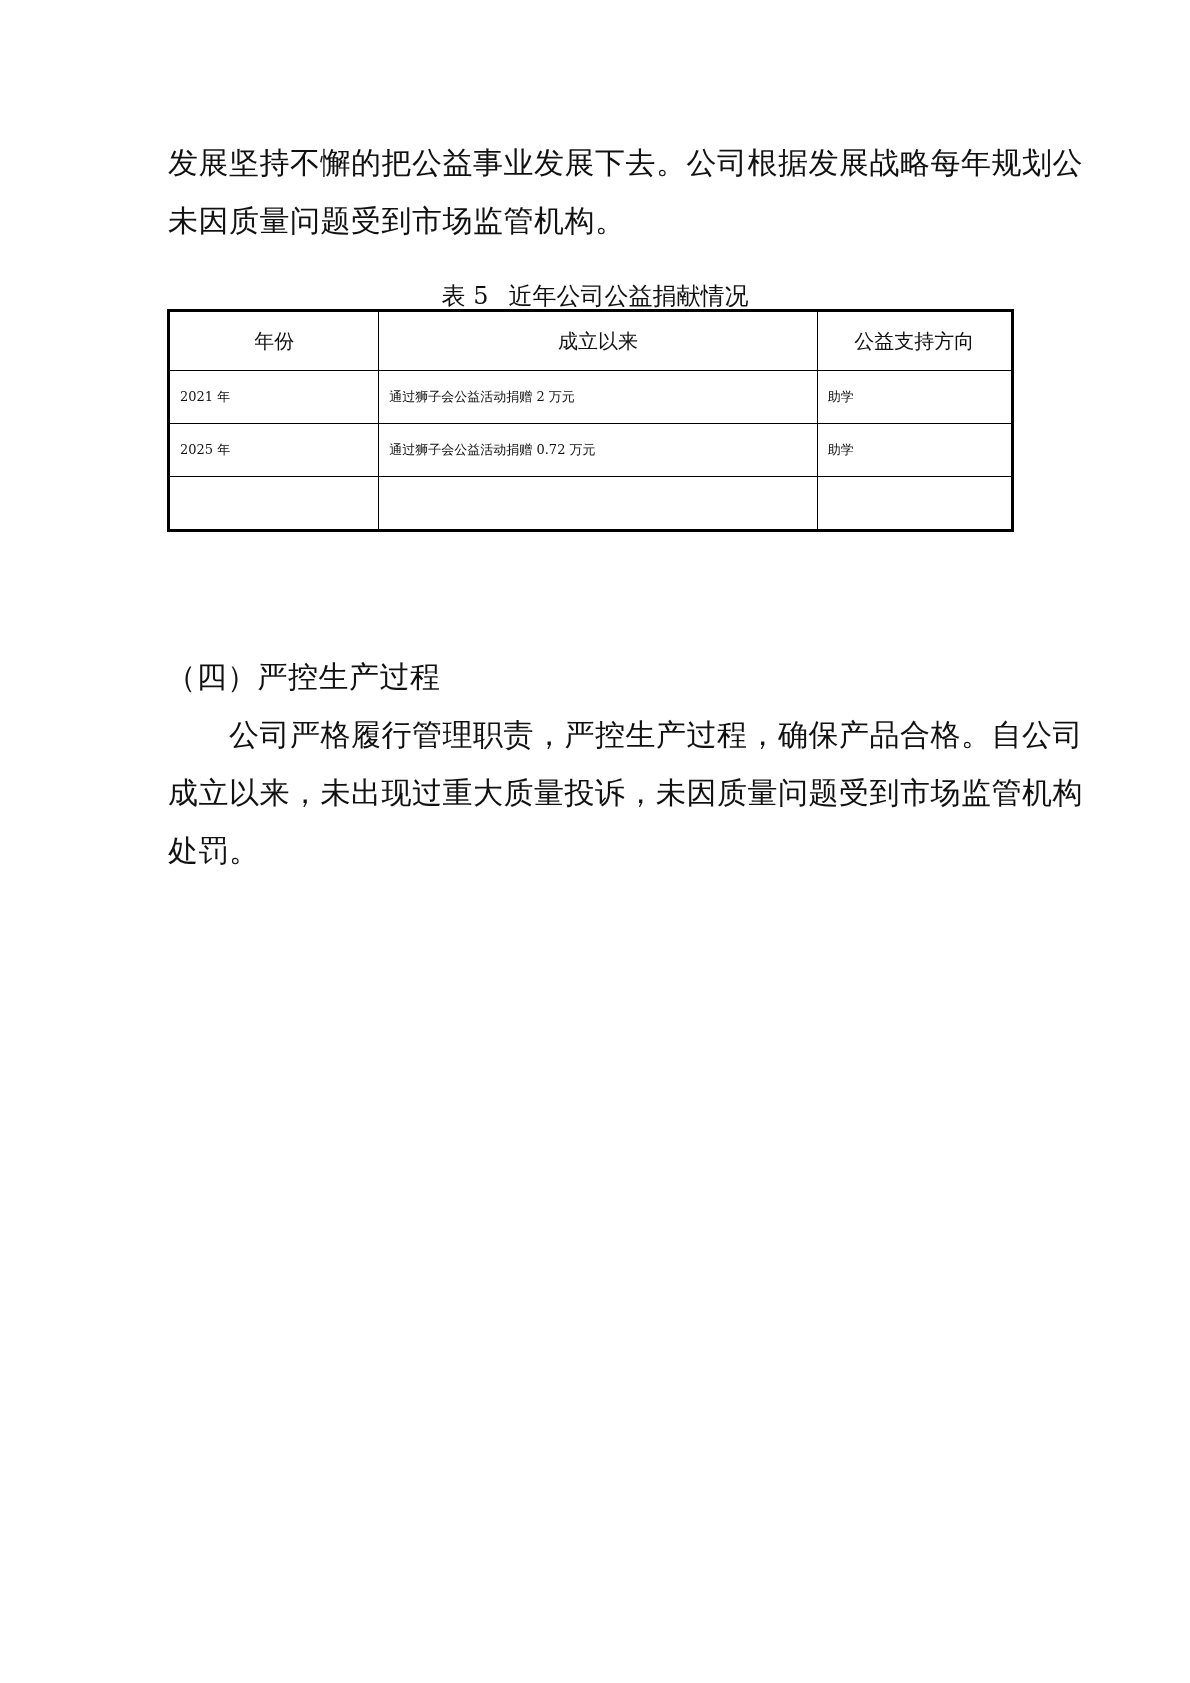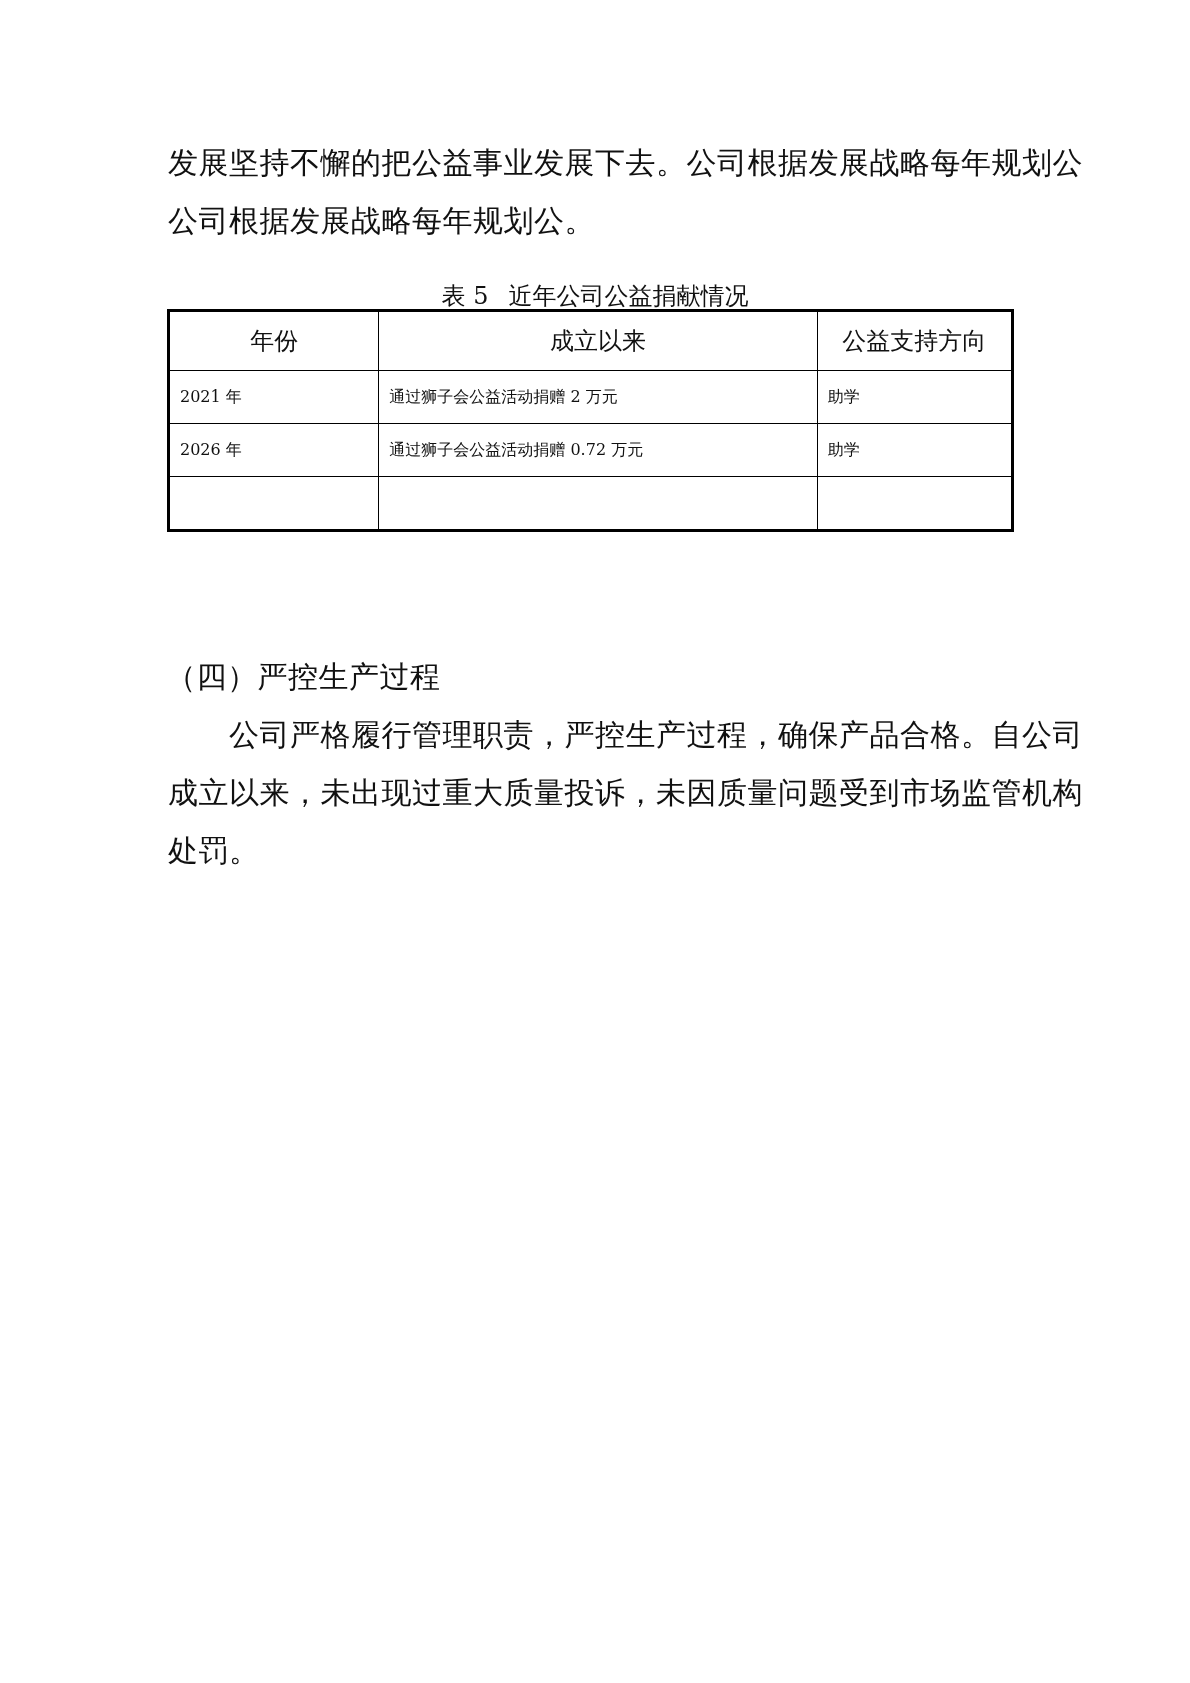--- a/index.html
+++ b/index.html
@@ -4,30 +4,30 @@
 <style>
   html, body { margin: 0; padding: 0; background: #ffffff; }
   body { width: 1190px; height: 1683px; position: relative; overflow: hidden;
          font-family: "DejaVu Serif", "Liberation Serif", serif; color: #111; }
   .line { position: absolute; left: 168px; font-size: 30px; line-height: 34px; white-space: nowrap; letter-spacing: 0.5px; }
   .caption { position: absolute; left: 0; width: 1190px; top: 280px; text-align: center; font-size: 24px; line-height: 32px; }
   .caption span { margin-left: 20px; }
   table.t { position: absolute; left: 167px; top: 309px; width: 847px; border-collapse: collapse;
             border: 3px solid #000; }
   table.t td, table.t th { border: 1.5px solid #000; padding: 0 10px; }
-  table.t th { height: 58px; font-size: 24px; font-weight: normal; text-align: center; }
-  table.t td { height: 52px; font-size: 16px; text-align: left; }
+  table.t th { height: 58px; font-size: 20px; font-weight: normal; text-align: center; }
+  table.t td { height: 52px; font-size: 13px; text-align: left; }
   col.c1 { width: 211px; } col.c2 { width: 440px; } col.c3 { width: 196px; }
 </style>
 </head>
 <body>
 
 <div>
   <div class="line" style="top:146px">发展坚持不懈的把公益事业发展下去。公司根据发展战略每年规划公</div>
-  <div class="line" style="top:204px">公司根据发展战略每年规划公。</div>
+  <div class="line" style="top:204px">未因质量问题受到市场监管机构。</div>
 </div>
 
 <div class="caption">
   <span style="margin-left:0">表 5</span><span>近年公司公益捐献情况</span>
 </div>
 
 <table class="t">
   <colgroup>
       <col class="c1">
       <col class="c2">
@@ -38,21 +38,21 @@
     <th>年份</th>
     <th>成立以来</th>
     <th>公益支持方向</th>
   </tr>
   <tr>
     <td>2021 年</td>
     <td>通过狮子会公益活动捐赠 2 万元</td>
     <td>助学</td>
   </tr>
   <tr>
-    <td>2026 年</td>
+    <td>2025 年</td>
     <td>通过狮子会公益活动捐赠 0.72 万元</td>
     <td>助学</td>
   </tr>
   <tr>
     <td></td>
     <td></td>
     <td></td>
   </tr>
 </tbody>
   </table>

